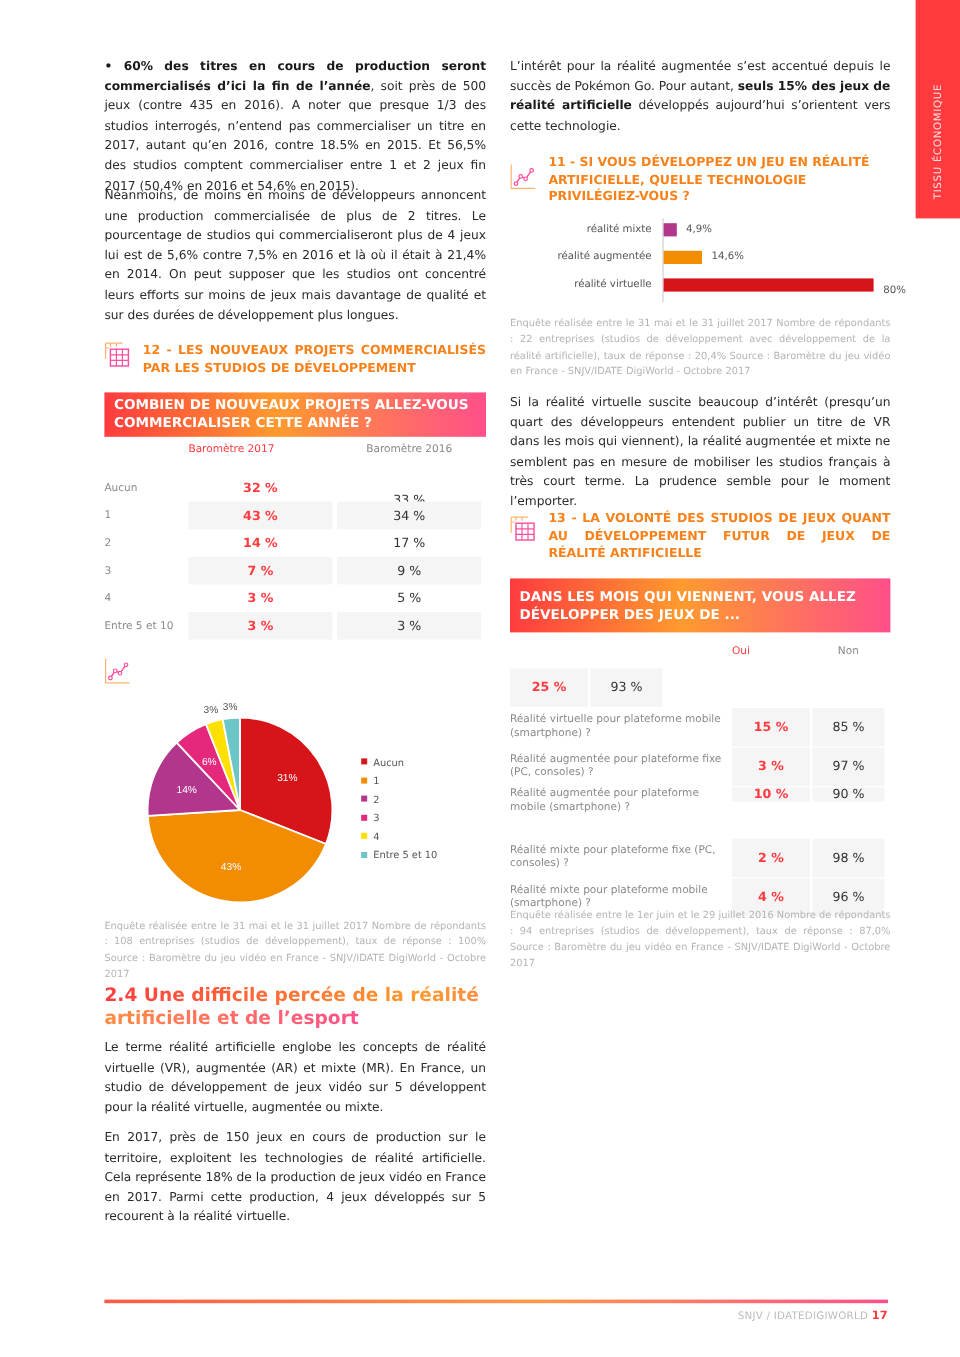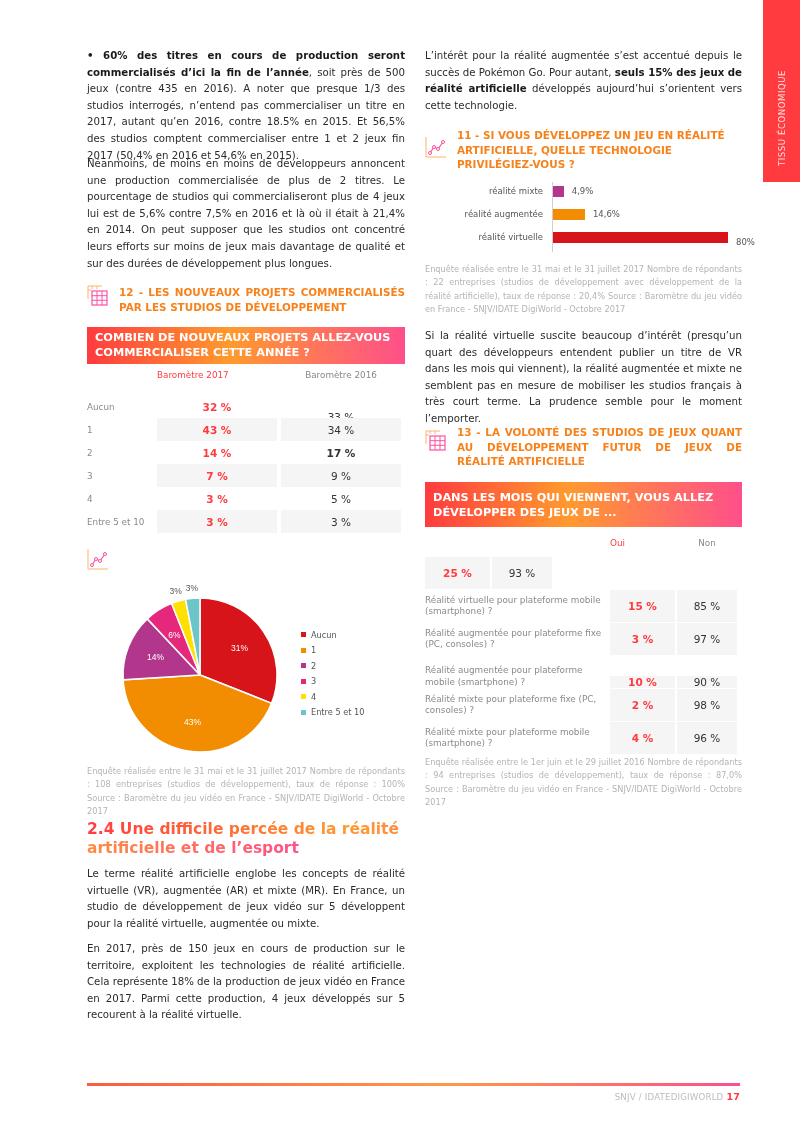--- a/index.html
+++ b/index.html
@@ -65,21 +65,21 @@
         <div class="val-grey" style="width:120px;margin-left:4px;display:flex;align-items:center;justify-content:center;margin-top:21px;">33 %</div>
       </div>
       <div style="display: flex; height: 23px; align-items: stretch;">
         <div class="row-lbl" style="width:70px;display:flex;align-items:center;">1</div>
         <div class="val-red shade" style="width:120px;display:flex;align-items:center;justify-content:center;">43 %</div>
         <div class="val-grey shade" style="width:120px;margin-left:4px;display:flex;align-items:center;justify-content:center;">34 %</div>
       </div>
       <div style="display: flex; height: 23px; align-items: stretch;">
         <div class="row-lbl" style="width:70px;display:flex;align-items:center;">2</div>
         <div class="val-red" style="width:120px;display:flex;align-items:center;justify-content:center;">14 %</div>
-        <div class="val-grey" style="width:120px;margin-left:4px;display:flex;align-items:center;justify-content:center;font-weight:bold;">17 %</div>
+        <div class="val-grey" style="width:120px;margin-left:4px;display:flex;align-items:center;justify-content:center;">17 %</div>
       </div>
       <div style="display: flex; height: 23px; align-items: stretch;">
         <div class="row-lbl" style="width:70px;display:flex;align-items:center;">3</div>
         <div class="val-red shade" style="width:120px;display:flex;align-items:center;justify-content:center;">7 %</div>
         <div class="val-grey shade" style="width:120px;margin-left:4px;display:flex;align-items:center;justify-content:center;">9 %</div>
       </div>
       <div style="display: flex; height: 23px; align-items: stretch;">
         <div class="row-lbl" style="width:70px;display:flex;align-items:center;">4</div>
         <div class="val-red" style="width:120px;display:flex;align-items:center;justify-content:center;">3 %</div>
         <div class="val-grey" style="width:120px;margin-left:4px;display:flex;align-items:center;justify-content:center;">5 %</div>
@@ -217,21 +217,21 @@
       <div style="display: flex; height: 32px; align-items: stretch; margin-bottom: 1px;">
         <div class="row-lbl" style="width:185px;display:flex;align-items:center;line-height:11.5px;padding-right:8px;">Réalité virtuelle pour plateforme mobile (smartphone) ?</div>
         <div class="val-red shade" style="width:65px;display:flex;align-items:center;justify-content:center;">15 %</div>
         <div class="val-grey shade" style="width:60px;margin-left:2px;display:flex;align-items:center;justify-content:center;">85 %</div>
       </div>
       <div style="display: flex; height: 32px; align-items: stretch; margin-bottom: 1px;">
         <div class="row-lbl" style="width:185px;display:flex;align-items:center;line-height:11.5px;padding-right:8px;">Réalité augmentée pour plateforme fixe (PC, consoles) ?</div>
         <div class="val-red shade" style="width:65px;display:flex;align-items:center;justify-content:center;">3 %</div>
         <div class="val-grey shade" style="width:60px;margin-left:2px;display:flex;align-items:center;justify-content:center;">97 %</div>
       </div>
-      <div style="display: flex; height: 32px; align-items: flex-end; margin-bottom: 1px;">
+      <div style="display: flex; height: 32px; align-items: flex-start; margin-bottom: 11px;">
         <div class="row-lbl" style="width:185px;display:flex;align-items:center;line-height:11.5px;padding-right:8px;">Réalité augmentée pour plateforme mobile (smartphone) ?</div>
         <div class="val-red shade" style="width:65px;display:flex;align-items:center;justify-content:center;">10 %</div>
         <div class="val-grey shade" style="width:60px;margin-left:2px;display:flex;align-items:center;justify-content:center;">90 %</div>
       </div>
       <div style="display: flex; height: 32px; align-items: stretch; margin-bottom: 1px;">
         <div class="row-lbl" style="width:185px;display:flex;align-items:center;line-height:11.5px;padding-right:8px;">Réalité mixte pour plateforme fixe (PC, consoles) ?</div>
         <div class="val-red shade" style="width:65px;display:flex;align-items:center;justify-content:center;">2 %</div>
         <div class="val-grey shade" style="width:60px;margin-left:2px;display:flex;align-items:center;justify-content:center;">98 %</div>
       </div>
       <div style="display: flex; height: 32px; align-items: stretch; margin-bottom: 1px;">

